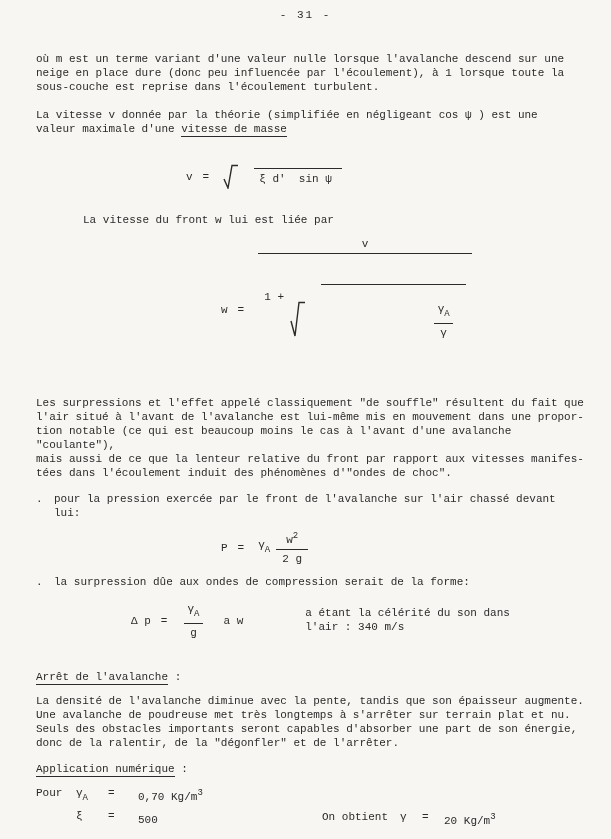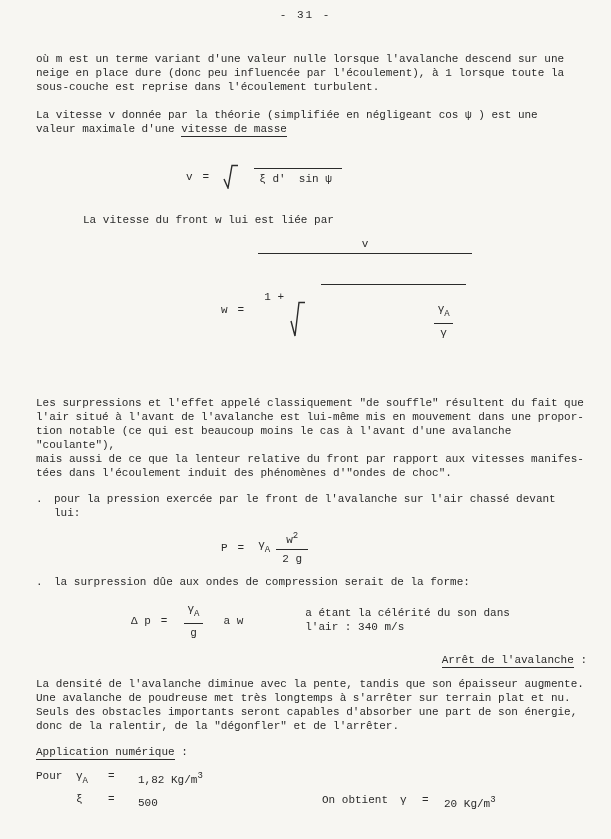--- a/index.html
+++ b/index.html
@@ -19,21 +19,21 @@
 
   
   .p1 { margin-top:30px;font-family:Liberation Mono, monospace; }
   .p2 { margin-top:14px; }
   .line-front { margin-top:24px;margin-left:47px; }
   .p3 { margin-top:14px; }
   .line-voellmy { margin-top:14px; }
   .bullet { margin-top:12px; display:flex; }
   .bullet.b2 { margin-top:9px; }
   .bullet .marker { width:18px; flex:0 0 18px; }
-  .h-arret { margin-top:13px;text-align:right; }
+  .h-arret { margin-top:30px; }
   .p4 { margin-top:10px; }
   .h-app { margin-top:12px; }
 
   
   .formula { display:flex; align-items:center; white-space:pre; }
   .formula .lhs { margin-right:10px; }
   .formula .eq  { margin-right:14px; }
   .f1 { margin-top:28px; margin-left:150px; }
   .f2 { margin-top:10px; margin-left:185px; }
   .f3 { margin-top:9px;  margin-left:185px; }
@@ -167,21 +167,21 @@
 donc de la ralentir, de la "dégonfler" et de l'arrêter.</div>
 
     <div class="h-app"><span class="u">Application numérique</span><span> :</span></div>
 
     <div class="app">
       <div class="app-left">
         <div class="row">
           <span class="c-prefix">Pour</span>
           <span class="c-sym"><span>γ</span><sub class="tw">A</sub></span>
           <span class="c-eq">=</span>
-          <span class="c-val"><span>1,82 Kg/m</span><sup class="tw">3</sup></span>
+          <span class="c-val"><span>0,70 Kg/m</span><sup class="tw">3</sup></span>
         </div>
         <div class="row">
           <span class="c-prefix"></span>
           <span class="c-sym"><span>ξ</span><sub class="tw"></sub></span>
           <span class="c-eq">=</span>
           <span class="c-val"><span>500</span><sup class="tw"></sup></span>
         </div>
 
       </div>
 

